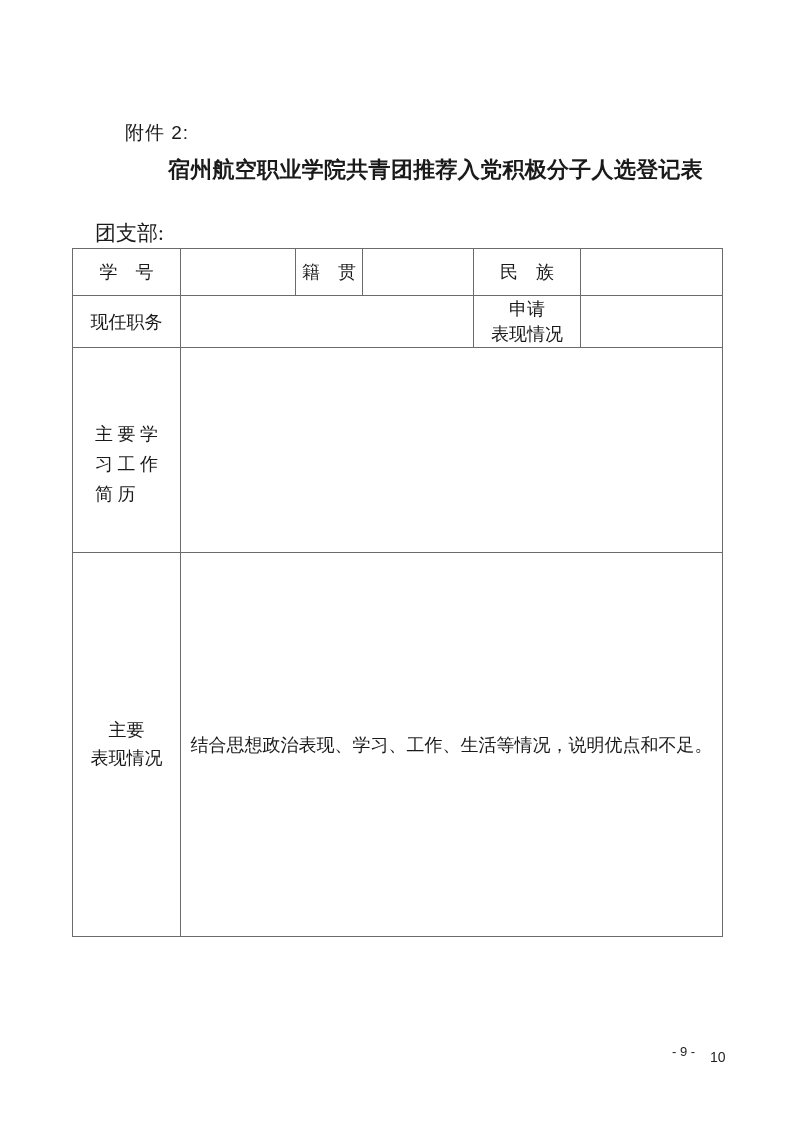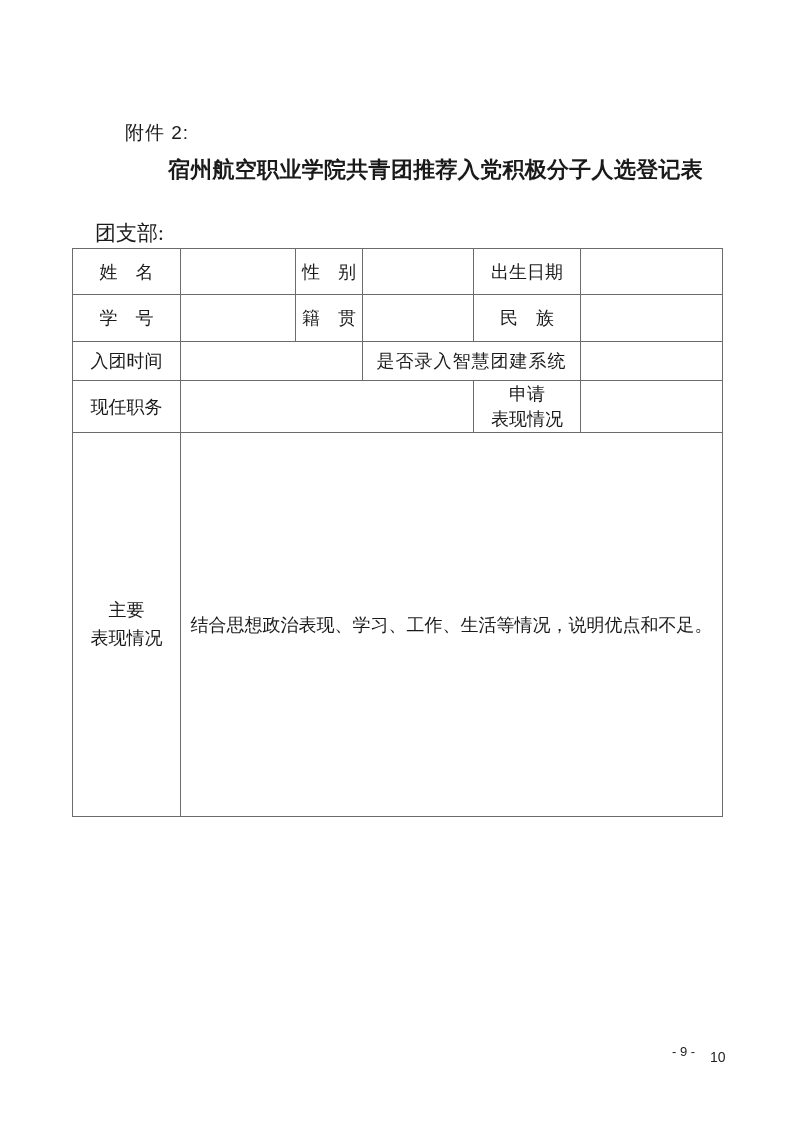--- a/index.html
+++ b/index.html
@@ -103,48 +103,42 @@
   <table class="form-table">
     <colgroup>
       <col style="width:108px">
       <col style="width:115px">
       <col style="width:67px">
       <col style="width:111px">
       <col style="width:107px">
       <col style="width:142px">
     </colgroup>
     <tbody>
-      <tr class="r1">
-        <td>姓　名</td>
-        <td></td>
-        <td>性　别</td>
-        <td></td>
-        <td>出生日期</td>
-        <td></td>
-      </tr>
       <tr class="r2">
         <td>学　号</td>
         <td></td>
         <td>籍　贯</td>
         <td></td>
         <td>民　族</td>
         <td></td>
       </tr>
-      <tr class="r3">
-        <td>入团时间</td>
-        <td colspan="2"></td>
-        <td colspan="2" class="smart-system">是否录入智慧团建系统</td>
-        <td></td>
-      </tr>
       <tr class="r4">
         <td>现任职务</td>
         <td colspan="3"></td>
         <td class="two-line">申请
 表现情况</td>
         <td></td>
+      </tr>
+      <tr class="r5">
+        <td class="resume-label">
+          <span class="block">主 要 学
+习 工 作
+简 历</span>
+        </td>
+        <td colspan="5"></td>
       </tr>
       <tr class="r6">
         <td class="perf-label">主要
 表现情况</td>
         <td colspan="5" class="perf-content">结合思想政治表现、学习、工作、生活等情况，说明优点和不足。</td>
       </tr>
     </tbody>
   </table>
 
   <div class="footer">

